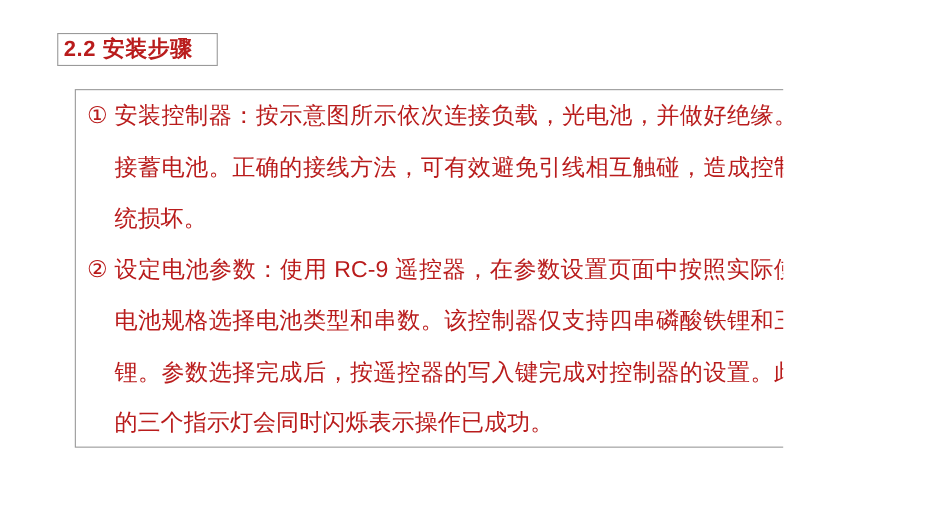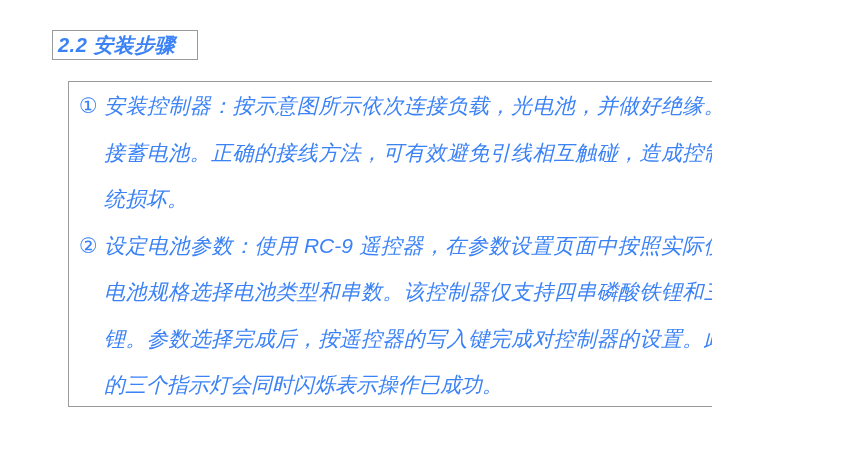--- a/index.html
+++ b/index.html
@@ -6,23 +6,22 @@
     margin: 0;
     padding: 0;
     background: #ffffff;
   }
   .page {
     position: relative;
     width: 712px;
     height: 462px;
     background: #ffffff;
     font-family: "Liberation Sans", "DejaVu Sans", sans-serif;
-    color: #3b82f6;
+    color: #b91c1c;
     overflow: hidden;
-    font-style: italic;
   }
   .title-box {
     position: absolute;
     left: 52px;
     top: 30px;
     width: 146px;
     height: 30px;
     box-sizing: border-box;
     border: 1px solid #9a9a9a;
     font-size: 20px;

